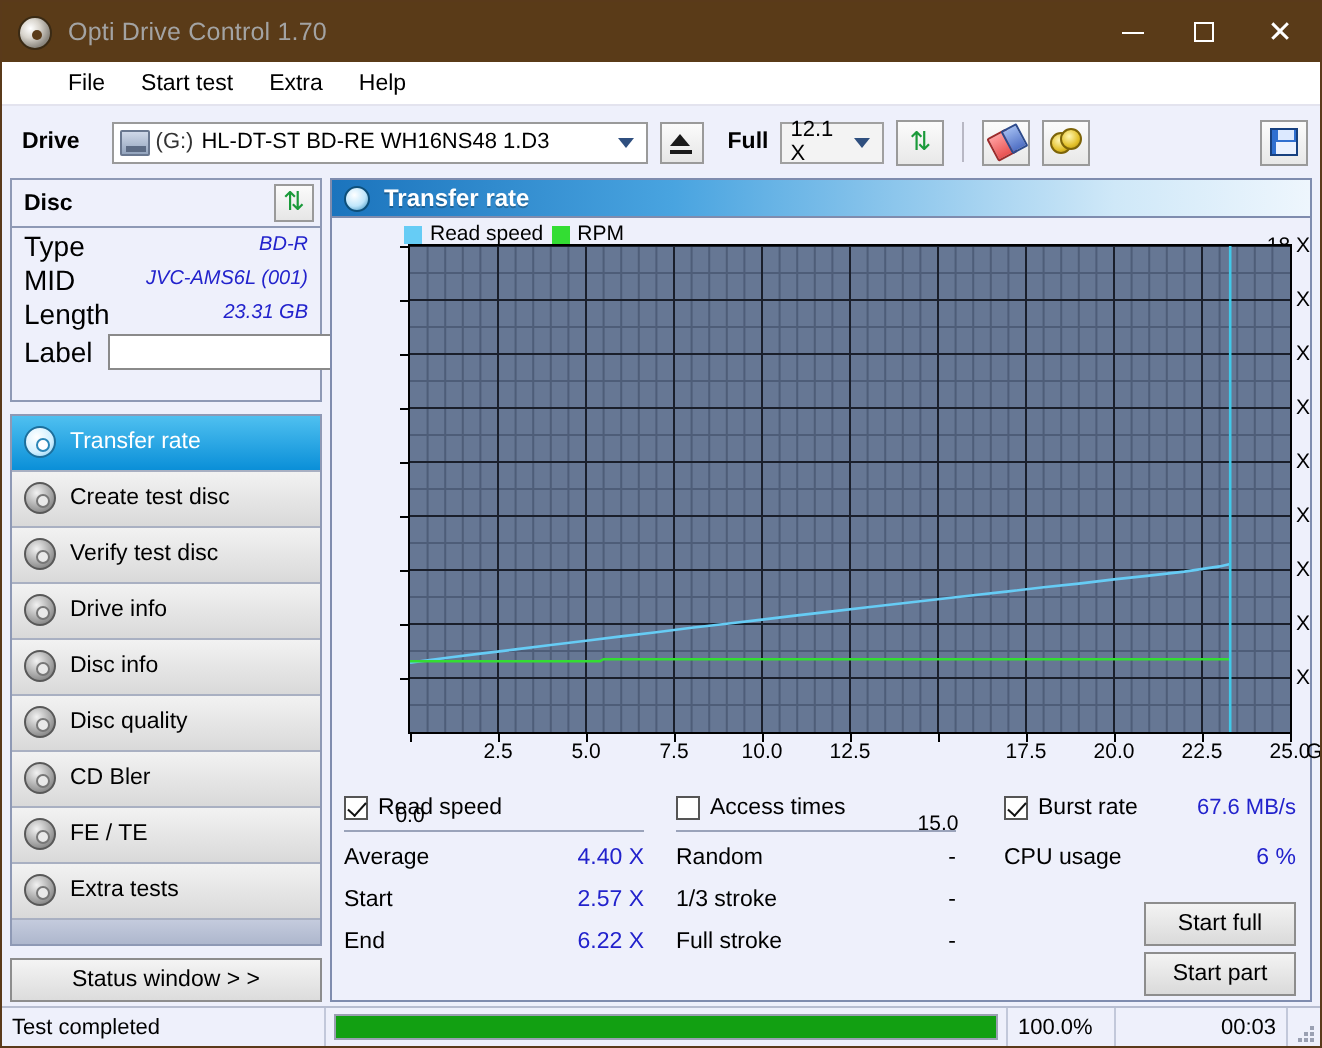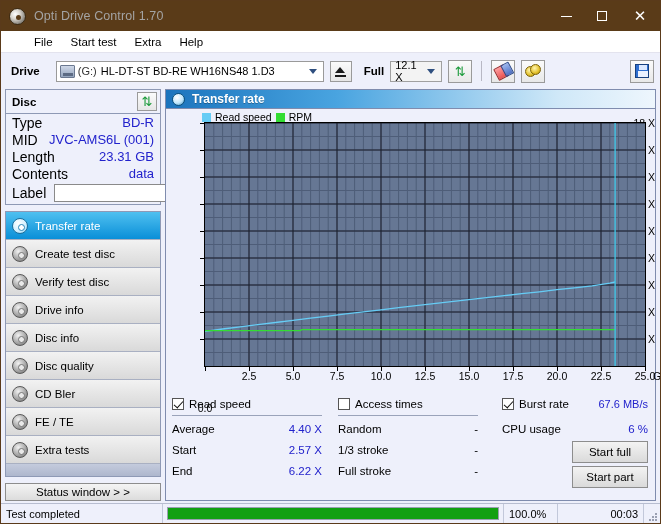--- a/index.html
+++ b/index.html
@@ -203,21 +203,21 @@
     background: linear-gradient(#fbfbfb,#e6e6e6);
     border: 1px solid #9a9a9a;
     display:flex;align-items:center;justify-content:center;
   }
   .disc-row {
     display:flex; align-items:center; justify-content: space-between;
     padding: 1px 6px 1px 6px;
     height: 17px;
   }
   .disc-key { color:#000; font-size: 14px; }
-  .disc-val { color:#2222cc; font-size: 13px; }
+  .disc-val { color:#2222cc; font-size: 10px; font-style: italic; }
   #label-row { padding: 1px 3px 1px 6px; height: 22px; }
   #label-input {
     flex: 1 1 auto;
     height: 18px;
     margin: 0 3px 0 8px;
     background: #ffffff;
     border: 1px solid #8a8a8a;
   }
   #label-disc-btn {
     width: 20px; height: 19px; flex:0 0 auto;
@@ -445,24 +445,20 @@
           <span class="disc-key">Type</span>
           <span class="disc-val">BD-R</span>
         </div>
         <div class="disc-row">
           <span class="disc-key">MID</span>
           <span class="disc-val">JVC-AMS6L (001)</span>
         </div>
         <div class="disc-row">
           <span class="disc-key">Length</span>
           <span class="disc-val">23.31 GB</span>
-        </div>
-        <div class="disc-row">
-          <span class="disc-key">Contents</span>
-          <span class="disc-val">data</span>
         </div>
         <div class="disc-row" id="label-row">
           <span class="disc-key">Label</span>
           <input id="label-input" type="text" value="" style="">
           <div id="label-disc-btn">
               <span class="ico-cd"></span>
             </div>
         </div>
       </div>
 
@@ -546,21 +542,21 @@
             <div class="xtick-label" style="left:83px;">2.5</div>
             <div class="xtick-mark" style="left:83px;"></div>
             <div class="xtick-label" style="left:127px;">5.0</div>
             <div class="xtick-mark" style="left:127px;"></div>
             <div class="xtick-label" style="left:171px;">7.5</div>
             <div class="xtick-mark" style="left:171px;"></div>
             <div class="xtick-label" style="left:215px;">10.0</div>
             <div class="xtick-mark" style="left:215px;"></div>
             <div class="xtick-label" style="left:259px;">12.5</div>
             <div class="xtick-mark" style="left:259px;"></div>
-            <div class="xtick-label" style="left:303px;">15.0</div>
+            <div class="xtick-label" style="left:303px;margin-top:36px;">15.0</div>
             <div class="xtick-mark" style="left:303px;"></div>
             <div class="xtick-label" style="left:347px;">17.5</div>
             <div class="xtick-mark" style="left:347px;"></div>
             <div class="xtick-label" style="left:391px;">20.0</div>
             <div class="xtick-mark" style="left:391px;"></div>
             <div class="xtick-label" style="left:435px;">22.5</div>
             <div class="xtick-mark" style="left:435px;"></div>
             <div class="xtick-label" style="left:479px;">25.0</div>
             <div class="xtick-mark" style="left:479px;"></div>
             <div id="xaxis-unit" style="left:487px;">GB</div>
@@ -705,21 +701,21 @@
               <span class="chkbox checked"></span>
               <span class="chk-lbl">Burst rate</span>
             </span>
             <span class="sval">67.6 MB/s</span>
           </div>
           <div class="col-rule" style="visibility:hidden;"></div>
           <div class="srow">
             <span class="skey">CPU usage</span>
             <span class="sval">6 %</span>
           </div>
-          <div style="display:flex;justify-content:flex-end;margin-top:2px;">
+          <div style="display:flex;justify-content:flex-end;margin-top:12px;">
             <div class="btn">Start full</div>
           </div>
           <div style="display:flex;justify-content:flex-end;margin-top:3px;">
             <div class="btn">Start part</div>
           </div>
         </div>
       </div>
     </div>
   </div>
 

